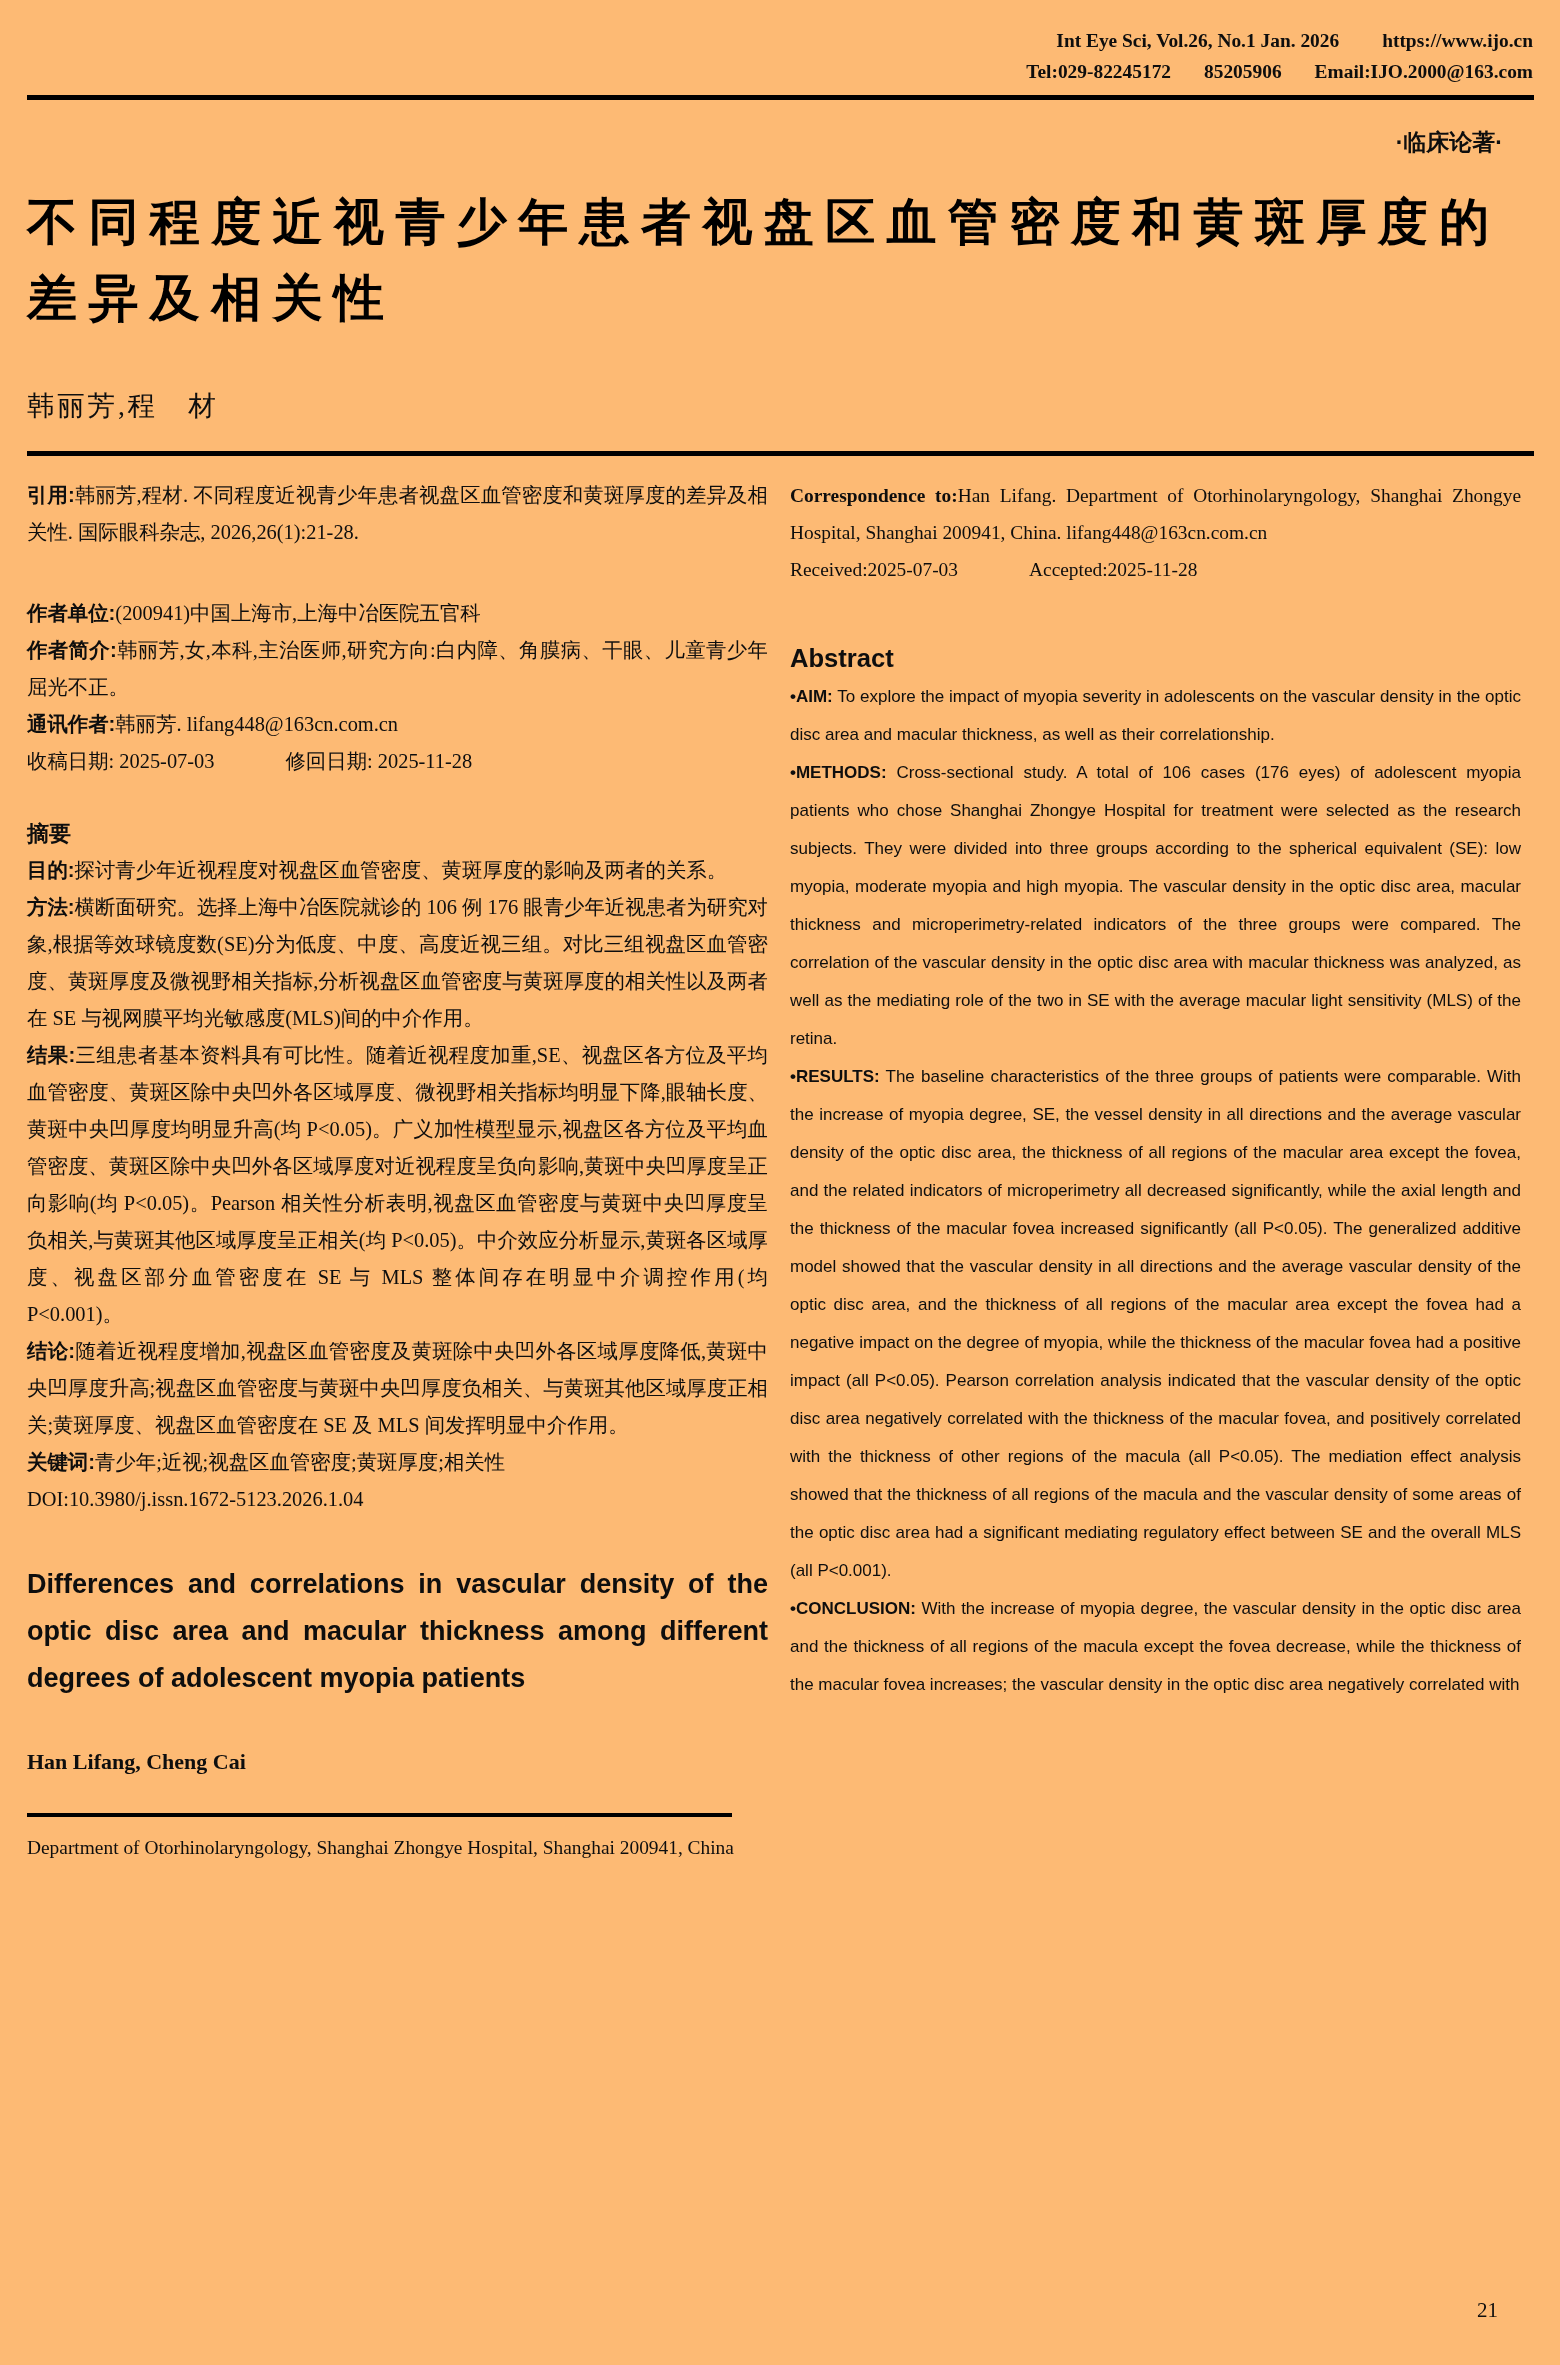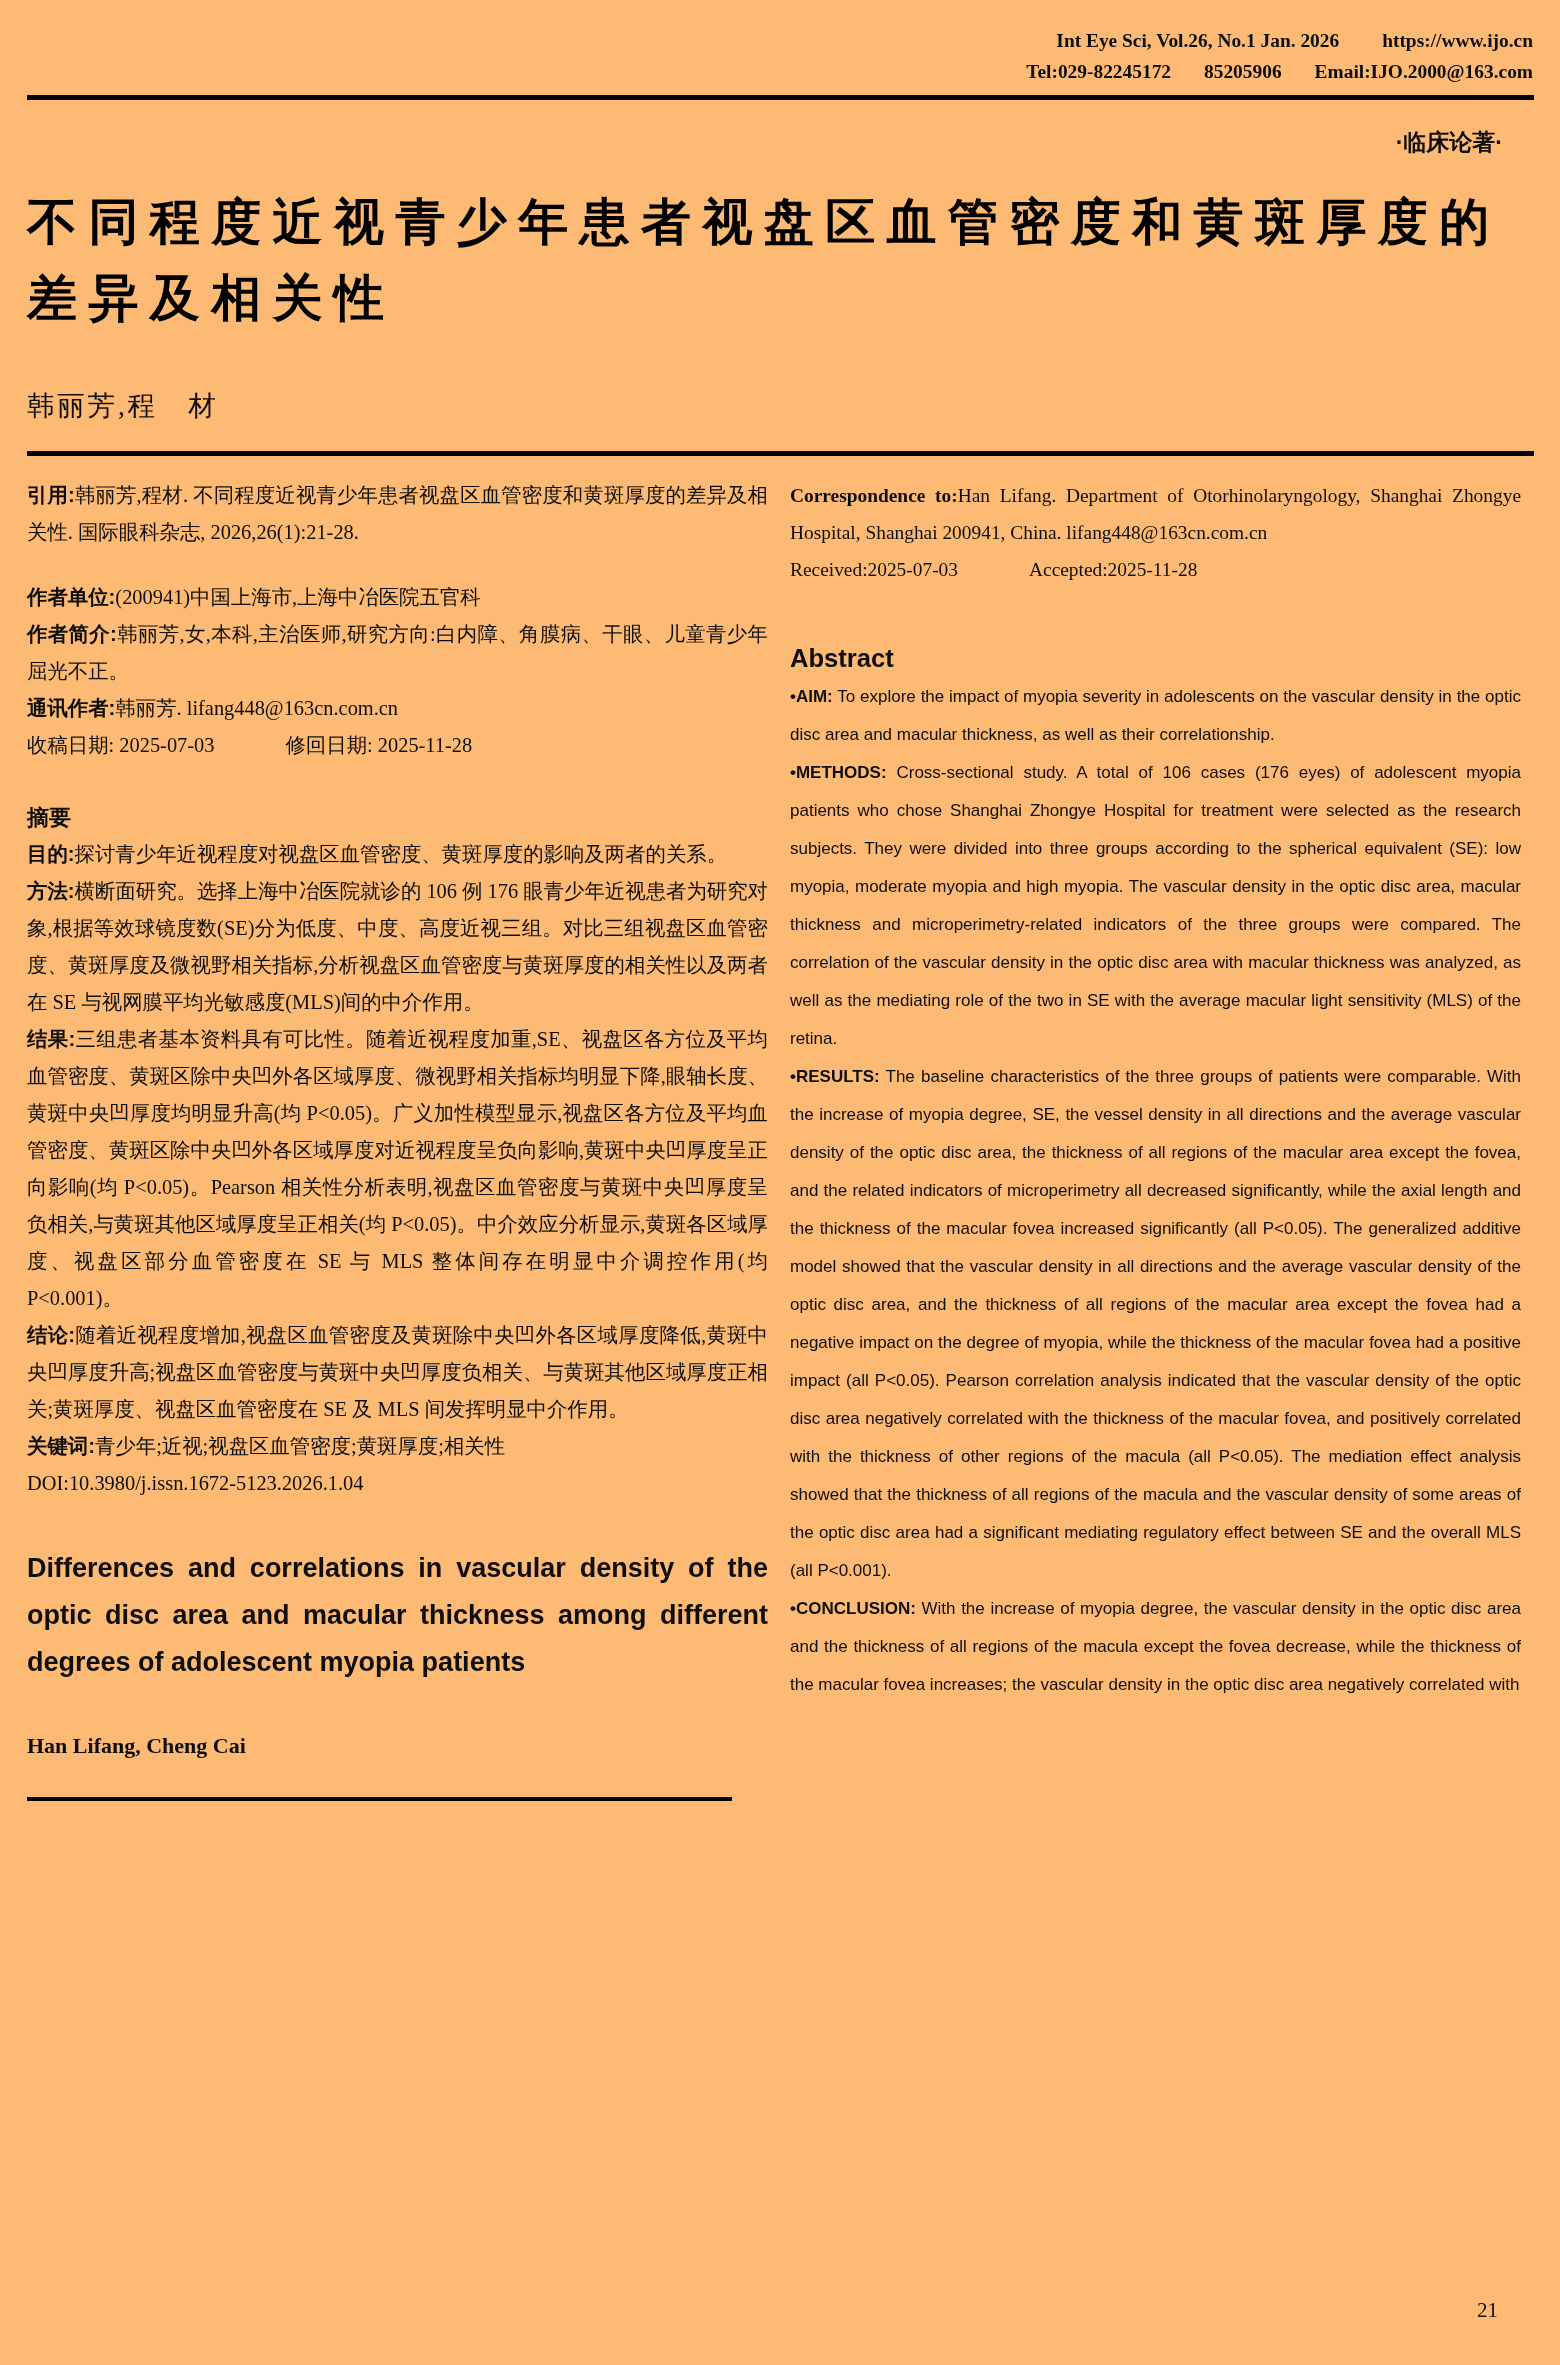--- a/index.html
+++ b/index.html
@@ -47,21 +47,21 @@
   }
   
   .col{position:absolute; top:477px; text-align:justify;}
   .col-left{left:27px; width:741px;}
   .col-right{left:790px; width:731px;}
 
   .cn-body{font-size:20.4px; line-height:37px; font-family:"Liberation Serif", serif;}
   .cn-label{font-weight:bold; font-family:"Liberation Sans", sans-serif;}
   p{margin:0; padding:0;}
 
-  .info-group{margin-top:28px;}
+  .info-group{margin-top:44px;}
   .abstract-cn-heading{
     margin-top:35px;
     font-family:"Liberation Sans", sans-serif;
     font-weight:bold; font-size:22px; line-height:37px;
     text-align:left;
   }
   .doi-line{font-size:20.4px; line-height:37px;}
   .title-en{
     margin-top:43px;
     font-family:"Liberation Sans", sans-serif;
@@ -141,20 +141,21 @@
     <p class="cn-body"><span class="cn-label">方法:</span><span>横断面研究。选择上海中冶医院就诊的 106 例 176 眼青少年近视患者为研究对象,根据等效球镜度数(SE)分为低度、中度、高度近视三组。对比三组视盘区血管密度、黄斑厚度及微视野相关指标,分析视盘区血管密度与黄斑厚度的相关性以及两者在 SE 与视网膜平均光敏感度(MLS)间的中介作用。</span></p>
     <p class="cn-body"><span class="cn-label">结果:</span><span>三组患者基本资料具有可比性。随着近视程度加重,SE、视盘区各方位及平均血管密度、黄斑区除中央凹外各区域厚度、微视野相关指标均明显下降,眼轴长度、黄斑中央凹厚度均明显升高(均 P&lt;0.05)。广义加性模型显示,视盘区各方位及平均血管密度、黄斑区除中央凹外各区域厚度对近视程度呈负向影响,黄斑中央凹厚度呈正向影响(均 P&lt;0.05)。Pearson 相关性分析表明,视盘区血管密度与黄斑中央凹厚度呈负相关,与黄斑其他区域厚度呈正相关(均 P&lt;0.05)。中介效应分析显示,黄斑各区域厚度、视盘区部分血管密度在 SE 与 MLS 整体间存在明显中介调控作用(均 P&lt;0.001)。</span></p>
     <p class="cn-body"><span class="cn-label">结论:</span><span>随着近视程度增加,视盘区血管密度及黄斑除中央凹外各区域厚度降低,黄斑中央凹厚度升高;视盘区血管密度与黄斑中央凹厚度负相关、与黄斑其他区域厚度正相关;黄斑厚度、视盘区血管密度在 SE 及 MLS 间发挥明显中介作用。</span></p>
     <p class="cn-body"><span class="cn-label">关键词:</span><span>青少年;近视;视盘区血管密度;黄斑厚度;相关性</span></p>
     <p class="doi-line">DOI:10.3980/j.issn.1672-5123.2026.1.04</p>
 
     <div class="title-en">Differences and correlations in vascular density of the optic disc area and macular thickness among different degrees of adolescent myopia patients</div>
     <div class="authors-en">Han Lifang, Cheng Cai</div>
 
     <div class="footnote-rule"></div>
+    <p class="dept-en">Department of Otorhinolaryngology, Shanghai Zhongye Hospital, Shanghai 200941, China</p>
   </div>
 
   <div class="col col-right">
 
     <p class="corr"><span class="en-label">Correspondence to:</span><span>Han Lifang. Department of Otorhinolaryngology, Shanghai Zhongye Hospital, Shanghai 200941, China. lifang448@163cn.com.cn</span></p>
     <p class="dates-en"><span>Received:2025-07-03</span><span class="spacer"></span><span>Accepted:2025-11-28</span></p>
 
     <div class="abstract-en-heading">Abstract</div>
 
     <p class="en-body"><span class="en-label">•AIM:</span><span> To explore the impact of myopia severity in adolescents on the vascular density in the optic disc area and macular thickness, as well as their correlationship.</span></p>

